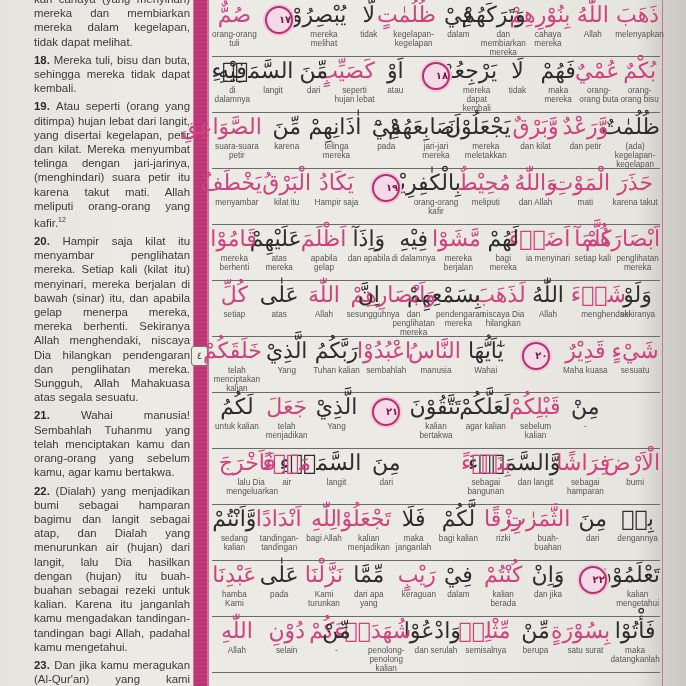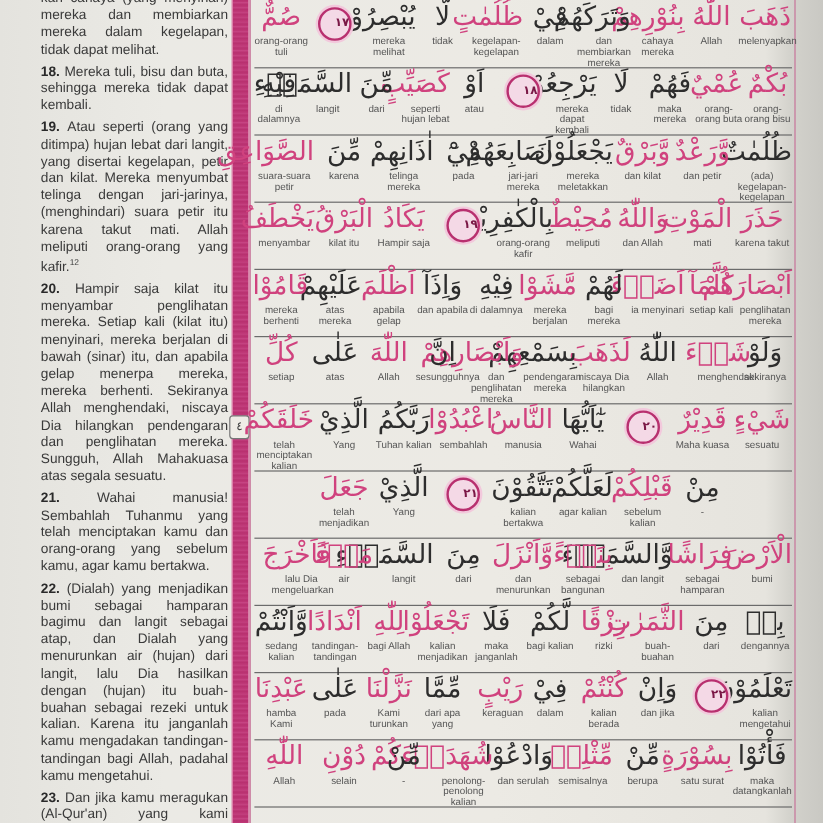--- a/index.html
+++ b/index.html
@@ -383,42 +383,42 @@
         </div>
         <div class="ayah-num" style="right: 259.778px;">٢١</div>
         <div class="word" style="right: 298.667px; width: 49.7778px;">
           <span class="ar">الَّذِيْ</span>
           <span class="tr">Yang</span>
         </div>
         <div class="word" style="right: 348.444px; width: 49.7778px;">
           <span class="ar pink">جَعَلَ</span>
           <span class="tr">telah menjadikan</span>
         </div>
+        <div class="word" style="right: 398.222px; width: 49.7778px;">
+          <span class="ar">لَكُمُ</span>
+          <span class="tr">untuk kalian</span>
+        </div>
       </div>
       <div class="row" style="top: 448px;">
         <div class="word" style="right: 0px; width: 49.7778px;">
           <span class="ar pink">الْاَرْضَ</span>
           <span class="tr">bumi</span>
         </div>
         <div class="word" style="right: 49.7778px; width: 49.7778px;">
           <span class="ar pink">فِرَاشًا</span>
           <span class="tr">sebagai hamparan</span>
         </div>
         <div class="word" style="right: 99.5556px; width: 49.7778px;">
           <span class="ar">وَّالسَّمَاۤءَ</span>
           <span class="tr">dan langit</span>
         </div>
         <div class="word" style="right: 149.333px; width: 49.7778px;">
           <span class="ar pink">بِنَاۤءً</span>
           <span class="tr">sebagai bangunan</span>
         </div>
-        <div class="word" style="right: 199.111px; width: 49.7778px;">
-          <span class="ar pink">وَّاَنْزَلَ</span>
-          <span class="tr">dan menurunkan</span>
-        </div>
         <div class="word" style="right: 248.889px; width: 49.7778px;">
           <span class="ar">مِنَ</span>
           <span class="tr">dari</span>
         </div>
         <div class="word" style="right: 298.667px; width: 49.7778px;">
           <span class="ar">السَّمَاۤءِ</span>
           <span class="tr">langit</span>
         </div>
         <div class="word" style="right: 348.444px; width: 49.7778px;">
           <span class="ar pink">مَاۤءً</span>

